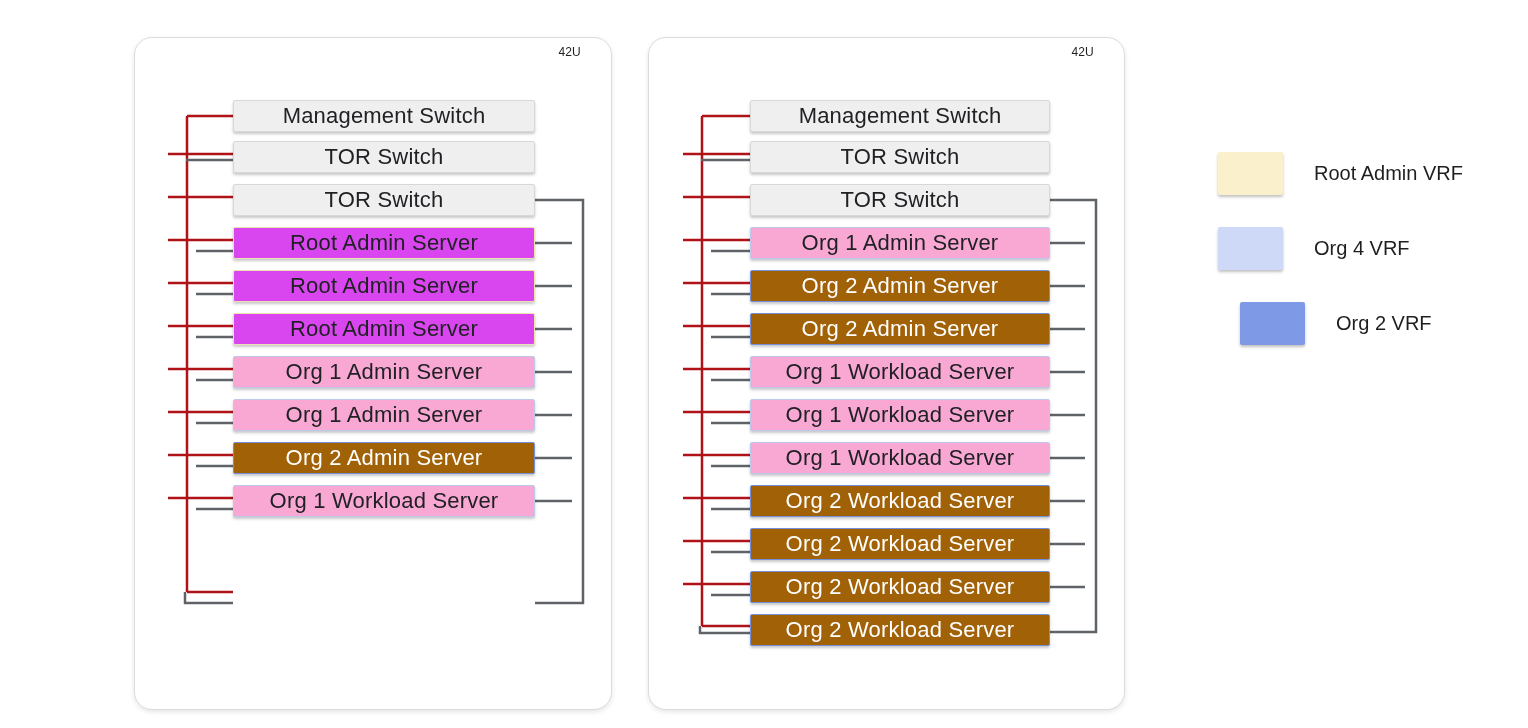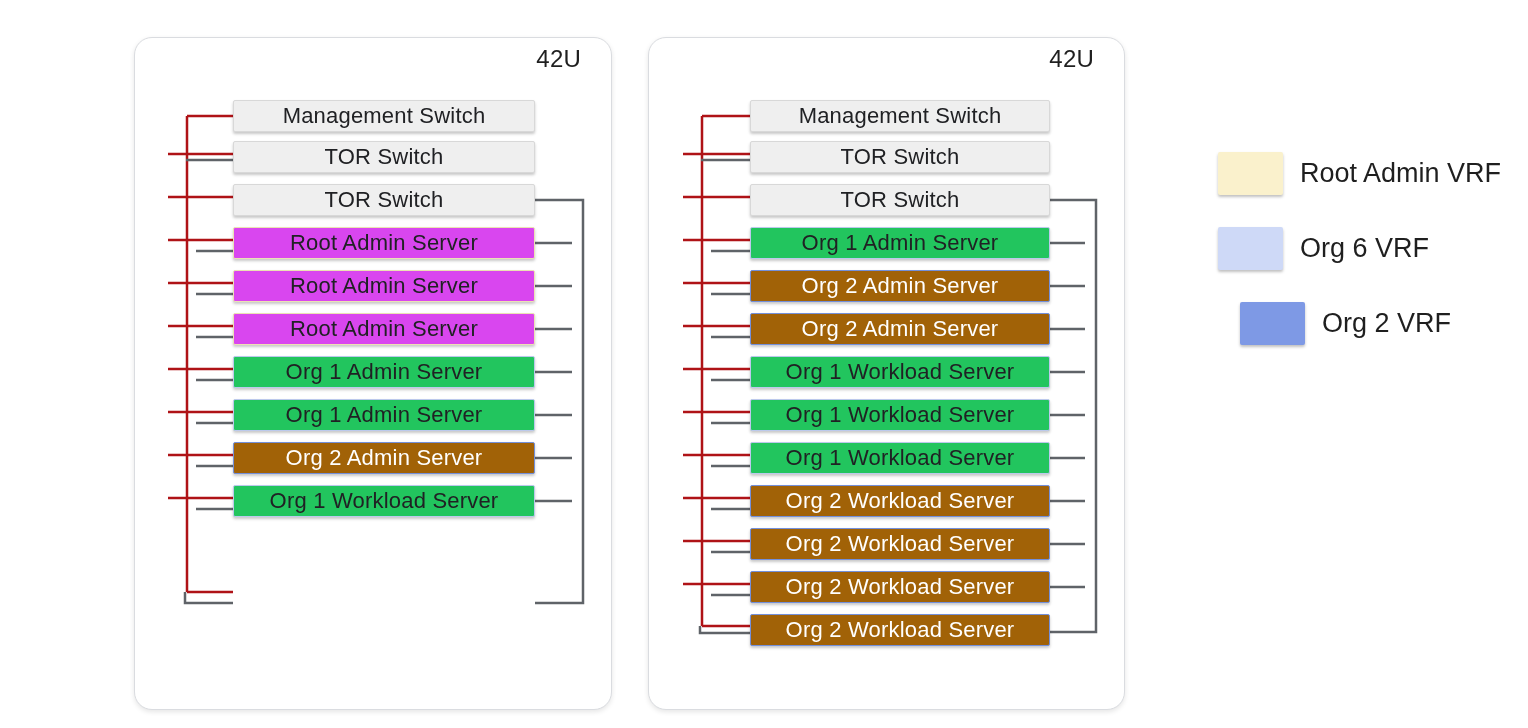--- a/index.html
+++ b/index.html
@@ -17,21 +17,21 @@
     background: #ffffff;
     border: 1.5px solid #dadce0;
     border-radius: 18px;
     box-shadow: 0 2px 5px rgba(0,0,0,0.10);
     z-index: 0;
   }
   .rack-capacity {
     position: absolute;
     top: 7px;
     right: 30px;
-    font-size: 24px;
+    font-size: 12px;
     color: #1f1f1f;
     letter-spacing: 0.2px;
     margin-left: 44px;
   }
   #wires {
     position: absolute;
     left: 0; top: 0;
     z-index: 1;
     pointer-events: none;
   }
@@ -43,36 +43,36 @@
     justify-content: center;
     font-size: 22px;
     letter-spacing: 0.2px;
     white-space: nowrap;
     box-sizing: border-box;
     border-radius: 2px;
     box-shadow: 0 2px 3px rgba(0,0,0,0.22);
   }
   .device.vrf-none   { background: #efefef; border: 1px solid #d8d8d8; color: #202124; }
   .device.vrf-root   { background: #d946ef; border: 1px solid #ece1b4; color: #202124; }
-  .device.vrf-org1   { background: #22c55e; border: 1px solid #bcc9ec; color: #202124; }
+  .device.vrf-org1   { background: #f9a8d4; border: 1px solid #bcc9ec; color: #202124; }
   .device.vrf-org2   { background: #a16207; border: 1px solid #7490da; color: #ffffff; }
   .legend { position: absolute; left: 0; top: 0; z-index: 2; }
   .legend-item { position: absolute; display: flex; align-items: center; }
   .legend-swatch {
     width: 65px; height: 43px;
     border-radius: 2px;
     box-shadow: 0 2px 3px rgba(0,0,0,0.25);
     flex: 0 0 auto;
   }
   .legend-swatch.vrf-root { background: #faf1cc; }
   .legend-swatch.vrf-org1 { background: #ced9f7; }
   .legend-swatch.vrf-org2 { background: #7e99e5; }
   .legend-label {
-    margin-left: 17px;
-    font-size: 27px;
+    margin-left: 31px;
+    font-size: 20px;
     color: #1f1f1f;
     white-space: nowrap;
   }
 </style>
 </head>
 <body>
 
 <div id="canvas">
 
   <svg id="wires" width="1528" height="728">
@@ -150,21 +150,21 @@
     <div class="rack-capacity">42U</div>
   </div>
 
   <div class="legend" id="legend">
       <div class="legend-item" style="left: 1218px; top: 152px;">
         <div class="legend-swatch vrf-root"></div>
         <div class="legend-label">Root Admin VRF</div>
       </div>
       <div class="legend-item" style="left: 1218px; top: 227px;">
         <div class="legend-swatch vrf-org1"></div>
-        <div class="legend-label">Org 6 VRF</div>
+        <div class="legend-label">Org 4 VRF</div>
       </div>
       <div class="legend-item" style="left: 1218px; top: 302px; padding-left: 22px;">
         <div class="legend-swatch vrf-org2"></div>
         <div class="legend-label">Org 2 VRF</div>
       </div>
     </div>
 
 <div class="device vrf-none" style="left: 233px; top: 100px; width: 302px; height: 32px;">Management Switch</div>
     <div class="device vrf-none" style="left: 233px; top: 141px; width: 302px; height: 32px;">TOR Switch</div>
     <div class="device vrf-none" style="left: 233px; top: 184px; width: 302px; height: 32px;">TOR Switch</div>

